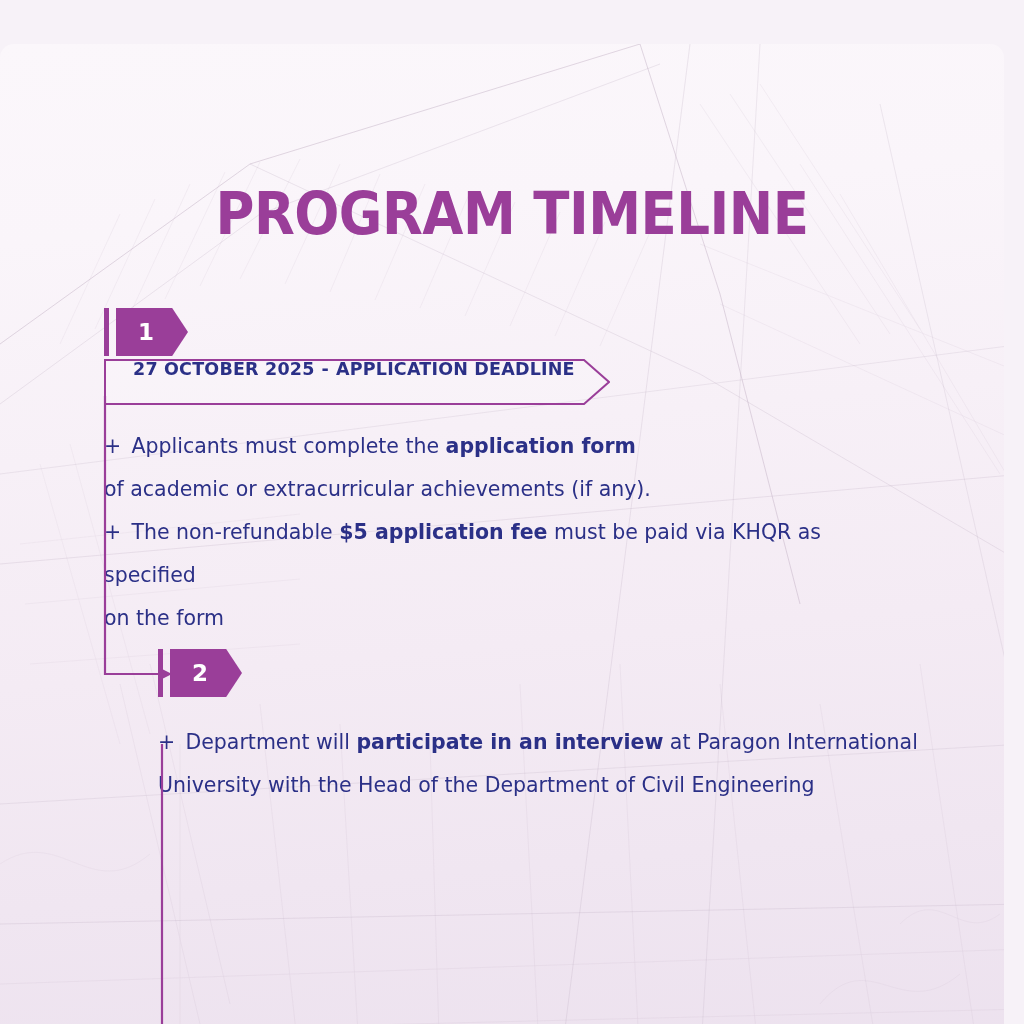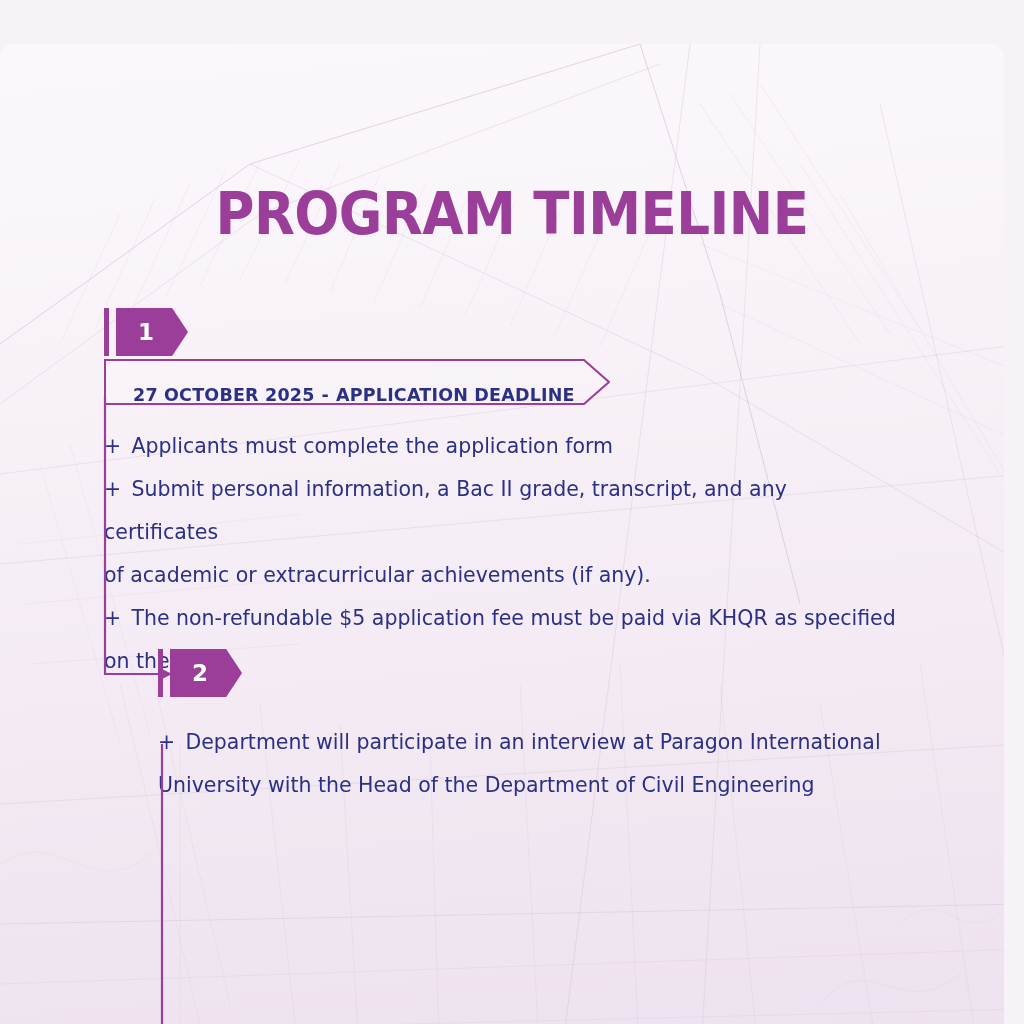--- a/index.html
+++ b/index.html
@@ -96,21 +96,21 @@
     font-family: "DejaVu Sans", sans-serif;
   }
 
   .banner {
     position: relative;
     width: 506px;
     height: 46px;
     margin-top: 3px;
     box-sizing: border-box;
     display: flex;
-    align-items: flex-end;
+    align-items: flex-start;
   }
   .banner-shape {
     position: absolute;
     inset: 0;
     width: 100%;
     height: 100%;
   }
   .banner-shape polygon {
     fill: rgba(255,255,255,0.16);
     stroke: #9a3e99;
@@ -133,21 +133,21 @@
   .body-text {
     margin-top: 20px;
     width: 800px;
     color: #2b3087;
     font-size: 20.5px;
     line-height: 43px;
     font-family: "DejaVu Sans", sans-serif;
   }
   #step2 .body-text { margin-top: 24px; width: 790px; }
   .body-text p { margin: 0; }
-  .body-text b { font-weight: 400; }
+  .body-text b { font-weight: 700; }
 
   
   .connector {
     position: absolute;
     pointer-events: none;
   }
   .connector line, .connector polyline { stroke: #9a3e99; stroke-width: 2.2; fill: none; }
   .connector polygon { fill: #9a3e99; }
 
   #connector1 { left: 96px; top: 352px; width: 80px; height: 290px; }
@@ -241,21 +241,20 @@
     <div class="banner">
       <svg class="banner-shape" viewBox="0 0 506 46" preserveAspectRatio="none">
         <polygon points="1,1 480,1 505,23 480,45 1,45"></polygon>
       </svg>
       <div class="banner-text">
         <span>27 OCTOBER 2025</span><span class="sep">-</span><span>APPLICATION DEADLINE</span>
       </div>
     </div>
     <div class="body-text" id="step1-body">
         <p><span>+ </span><span>Applicants must complete the </span><b>application form</b></p>
-        <p><span>+ </span><span>Submit personal information, a Bac II grade, transcript, and any certificates</span></p>
         <p><span>of academic or extracurricular achievements (if any).</span></p>
         <p><span>+ </span><span>The non-refundable </span><b>$5 application fee</b><span> must be paid via KHQR as specified</span></p>
         <p><span>on the form</span></p>
       </div>
   </div>
 
   <svg class="connector" id="connector1" viewBox="0 0 80 290">
     <polyline points="9,0 9,278 62,278"></polyline>
     <polygon points="62,271 76,278 62,285"></polygon>
   </svg>

